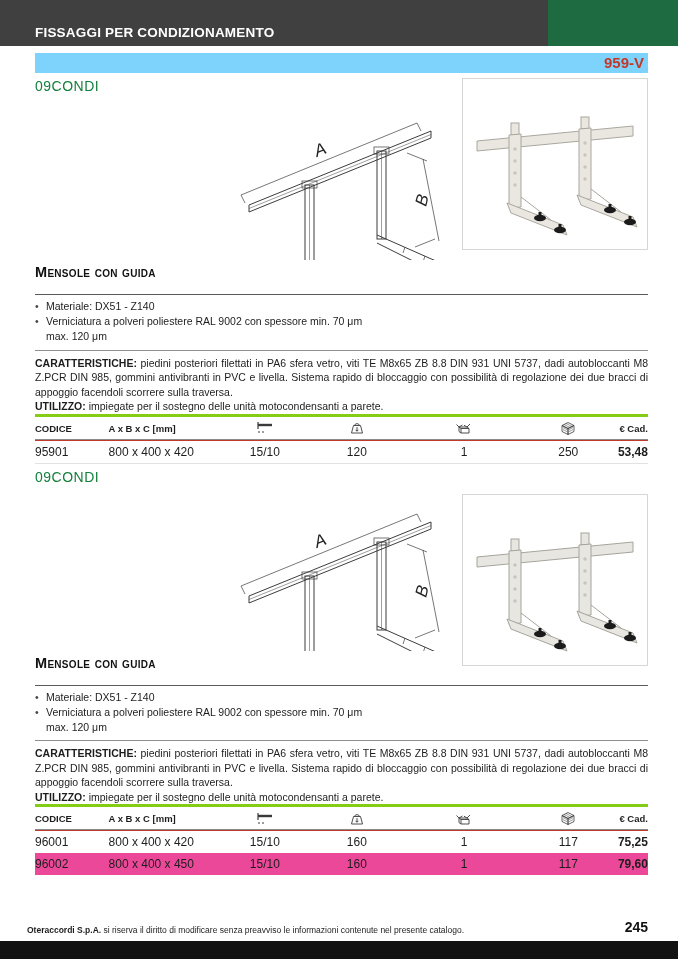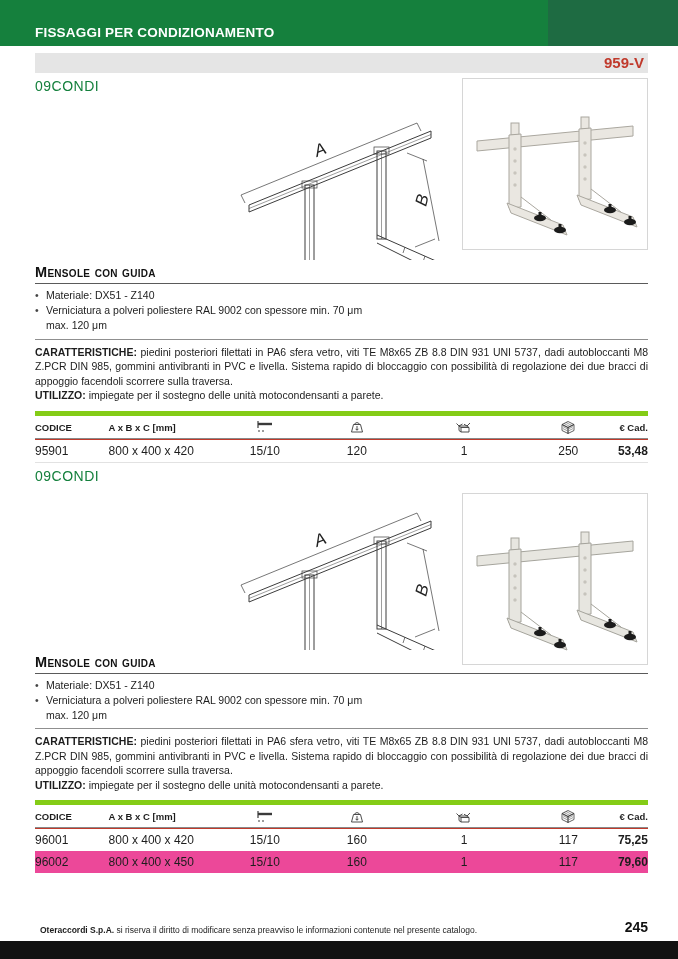--- a/index.html
+++ b/index.html
@@ -1,69 +1,69 @@
 <!DOCTYPE html>
 <html><head>
 <meta charset="utf-8">
 <style>
   * { margin:0; padding:0; box-sizing:border-box; }
   html,body { background:#ffffff; }
   body { font-family:"Liberation Sans", sans-serif; color:#1d1d1d; }
   .page { position:relative; width:678px; height:959px; background:#fff; overflow:hidden; }
 
   
-  .top-bar { position:relative; height:46px; background:#15803d; }
+  .top-bar { position:relative; height:46px; background:#404040; }
   .top-bar-title { position:absolute; left:35px; bottom:6px; color:#fff; font-weight:bold; font-size:13.5px; letter-spacing:.2px; }
   .top-bar-green { position:absolute; right:0; top:0; width:130px; height:46px; background:#1e6b42; }
 
   .content { margin:0 30px 0 35px; width:613px; }
 
   
   .section { position:relative; }
-  .model-band { height:20px; background:#e5e5e5; margin-top:7px; position:relative;text-align:center; }
+  .model-band { height:20px; background:#7dd3fc; margin-top:7px; position:relative;text-align:center; }
   .model-code { position:absolute; right:4px; top:0; line-height:20px; color:#c0392b; font-weight:bold; font-size:15px; }
   .family-code { margin-top:5px; font-size:14px; letter-spacing:.5px; color:#15803d; height:17px; }
 
   .photo-box { position:absolute; top:25px; right:0; width:186px; height:172px; border:1px solid #d6d6d6; background:#fff; }
   .drawing-wrap { margin-left:200px; width:232px; height:165px; }
 
-  .product-heading { margin-top:4px; font-size:14.5px; font-weight:bold; font-variant:small-caps; letter-spacing:.3px; border-bottom:1px solid #5a5a5a; padding-bottom:3px; color:#111; }
+  .product-heading { margin-top:4px; font-size:14.5px; font-weight:bold; font-variant:small-caps; letter-spacing:.3px; border-bottom:1px solid #5a5a5a; padding-bottom:14px; color:#111; }
 
   .spec-block { padding:4px 0 5px 0; border-bottom:1px solid #8f8f8f; font-size:10.5px; line-height:1.45; color:#1d1d1d; }
   .spec-line { display:flex; }
   .spec-bullet { width:11px; text-align:left; color:#444; }
   .spec-cont { padding-left:11px; }
 
   .char-block { padding-top:5px; font-size:10.5px; line-height:1.38; text-align:justify; color:#1d1d1d; }
   .char-block .lbl { font-weight:bold; }
   .util-line { text-align:left; }
 
   
-  .ptable { margin-top:8px; border-top:5px solid #84cc16; }
+  .ptable { border-top:3px solid #84cc16; }
   .trow { display:flex; align-items:center; }
   .thead-row { padding:4px 0 3px 0; font-weight:bold; font-size:9.5px; }
   .rule-gray { height:1px; background:#8a8a8a; }
   .rule-red { height:1px; background:#c0392b; }
   .tdata-row { padding:4px 0; font-size:12px; }
   .tdata-row.alt { background:#ec4899; }
   .c1 { width:12%; text-align:left; }
   .c2 { width:19%; text-align:left; }
   .c3 { width:13%; text-align:center; }
   .c4 { width:17%; text-align:center; }
   .c5 { width:18%; text-align:center; }
   .c6 { width:16%; text-align:center; }
   .c7 { width:5%;  text-align:right; white-space:nowrap; }
   .price { font-weight:bold; }
   .tbottom { height:1px; background:#e2e2e2; }
   .hicon { display:inline-block; vertical-align:middle; }
 
   .section-2 .model-band { margin-top:36px; }
 
   
-  .footer-line { position:absolute; left:40px; right:30px; bottom:24px; display:flex; justify-content:space-between; align-items:flex-end; }
+  .footer-line { position:absolute; left:27px; right:30px; bottom:24px; display:flex; justify-content:space-between; align-items:flex-end; }
   .disclaimer { font-size:8.5px; color:#1d1d1d; }
   .disclaimer b { font-weight:bold; }
   .page-number { font-size:14px; font-weight:bold; color:#111; }
   .bottom-bar { position:absolute; left:0; right:0; bottom:0; height:18px; background:#121212; }
 
   svg text.dimlabel { font-family:"Liberation Sans", sans-serif; font-style:italic; font-size:17px; fill:#222; }
 </style>
 </head>
 <body>
 

